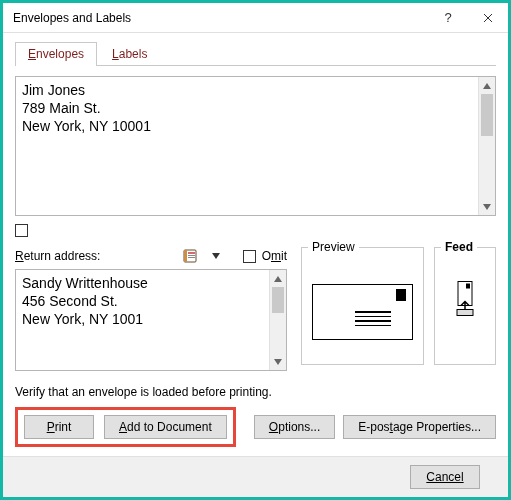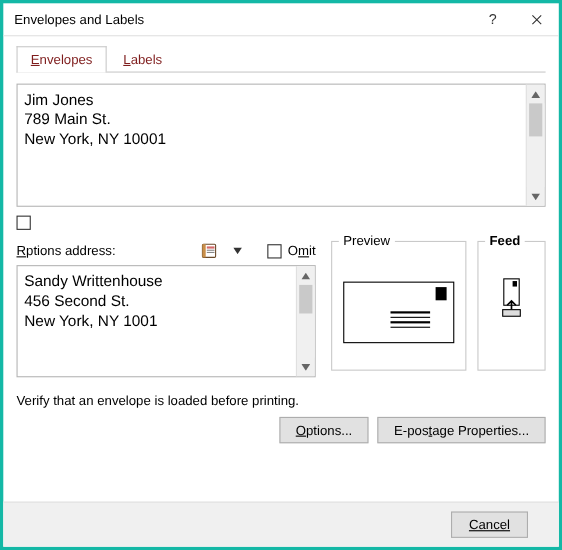--- a/index.html
+++ b/index.html
@@ -91,21 +91,21 @@
     width: 17px;
     background: #f0f0f0;
     border-left: 1px solid #e0e0e0;
     display: flex; flex-direction: column;
   }
   .fake-scroll .arrow { height: 17px; display:flex; align-items:center; justify-content:center; }
   .fake-scroll .arrow svg { width:8px; height:6px; fill:#666; }
   .fake-scroll .track { flex:1; background:#f0f0f0; position:relative; }
   .fake-scroll .thumb { position:absolute; left:2px; right:2px; top:0; height:40%; background:#c9c9c9; }
 
-  .delivery-box { height: 112px; margin-bottom: 8px; }
+  .delivery-box { height: 140px; margin-bottom: 8px; }
   .return-box   { height: 102px; }
 
   .checkbox-row { display:flex; align-items:center; gap:6px; margin: 2px 0 10px 0; }
   .fake-check { width:13px; height:13px; border:1px solid #333; background:#fff; }
 
   .mid-row { display:flex; gap:14px; align-items:flex-start; }
   .left-col { flex: 1; min-width: 0; }
   .right-col { width: 195px; display:flex; gap:10px; }
 
   .return-header {
@@ -202,21 +202,21 @@
     </div>
 
     <div class="checkbox-row">
       <div class="fake-check"></div>
     </div>
 
     <div class="mid-row">
       <div class="left-col">
         <div class="return-header">
           <div class="rlabel">
-            <span class="underline">R</span><span>ptions address:</span>
+            <span class="underline">R</span><span>eturn address:</span>
           </div>
           <span class="addrbook">
             <svg viewBox="0 0 16 14">
                 <rect x="1" y="1" width="12" height="12" rx="1" fill="#fff" stroke="#6a4a2a"></rect>
                 <rect x="1" y="1" width="3" height="12" fill="#c98f4a"></rect>
                 <rect x="5" y="3" width="7" height="2" fill="#d56a6a"></rect>
                 <rect x="5" y="6" width="7" height="1" fill="#888"></rect>
                 <rect x="5" y="8" width="7" height="1" fill="#888"></rect>
               </svg>
           </span>
@@ -276,20 +276,28 @@
               <rect x="2" y="30" width="16" height="6" fill="#ddd" stroke="#000"></rect>
             </svg>
           </div>
         </div>
       </div>
     </div>
 
     <div class="verify">Verify that an envelope is loaded before printing.</div>
 
     <div class="button-row">
+      <div class="red-box">
+        <button class="btn">
+          <span class="underline">P</span><span>rint</span>
+        </button>
+        <button class="btn">
+          <span class="underline">A</span><span>dd to Document</span>
+        </button>
+      </div>
       <div class="spacer"></div>
       <button class="btn">
         <span class="underline">O</span><span>ptions...</span>
       </button>
       <button class="btn">
         <span>E-pos</span><span class="underline">t</span><span>age Properties...</span>
       </button>
     </div>
 
   </div>

